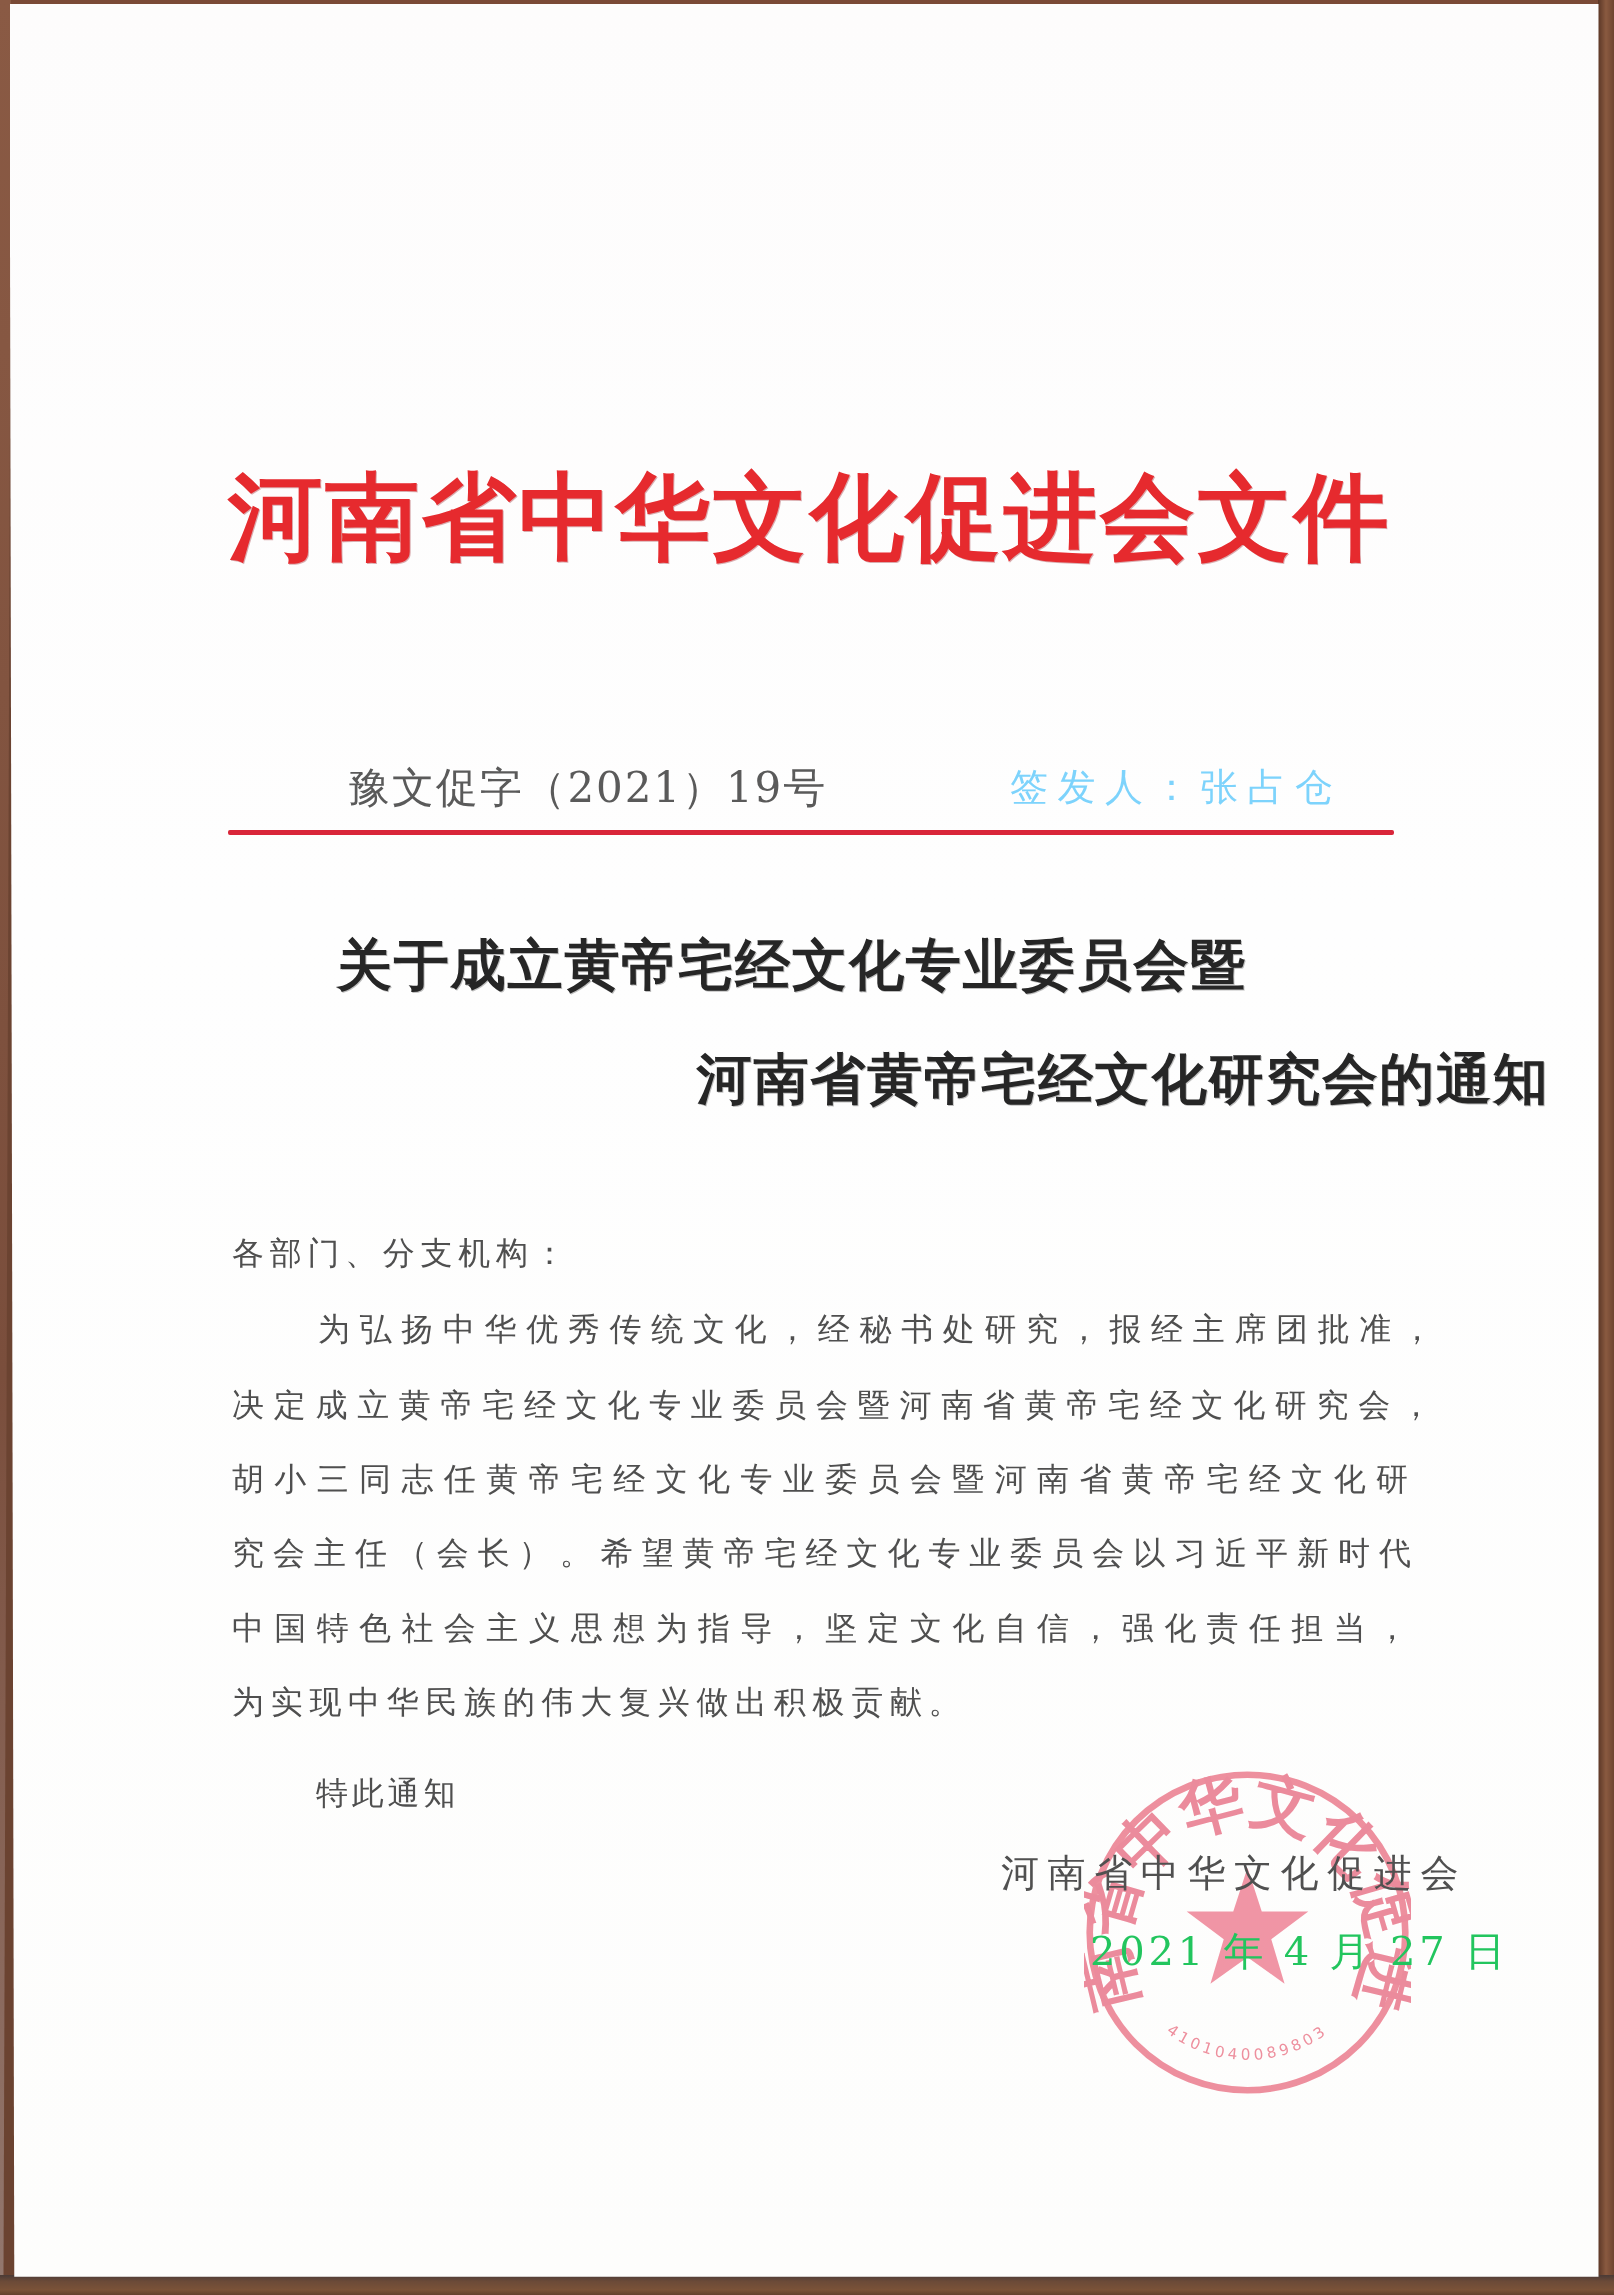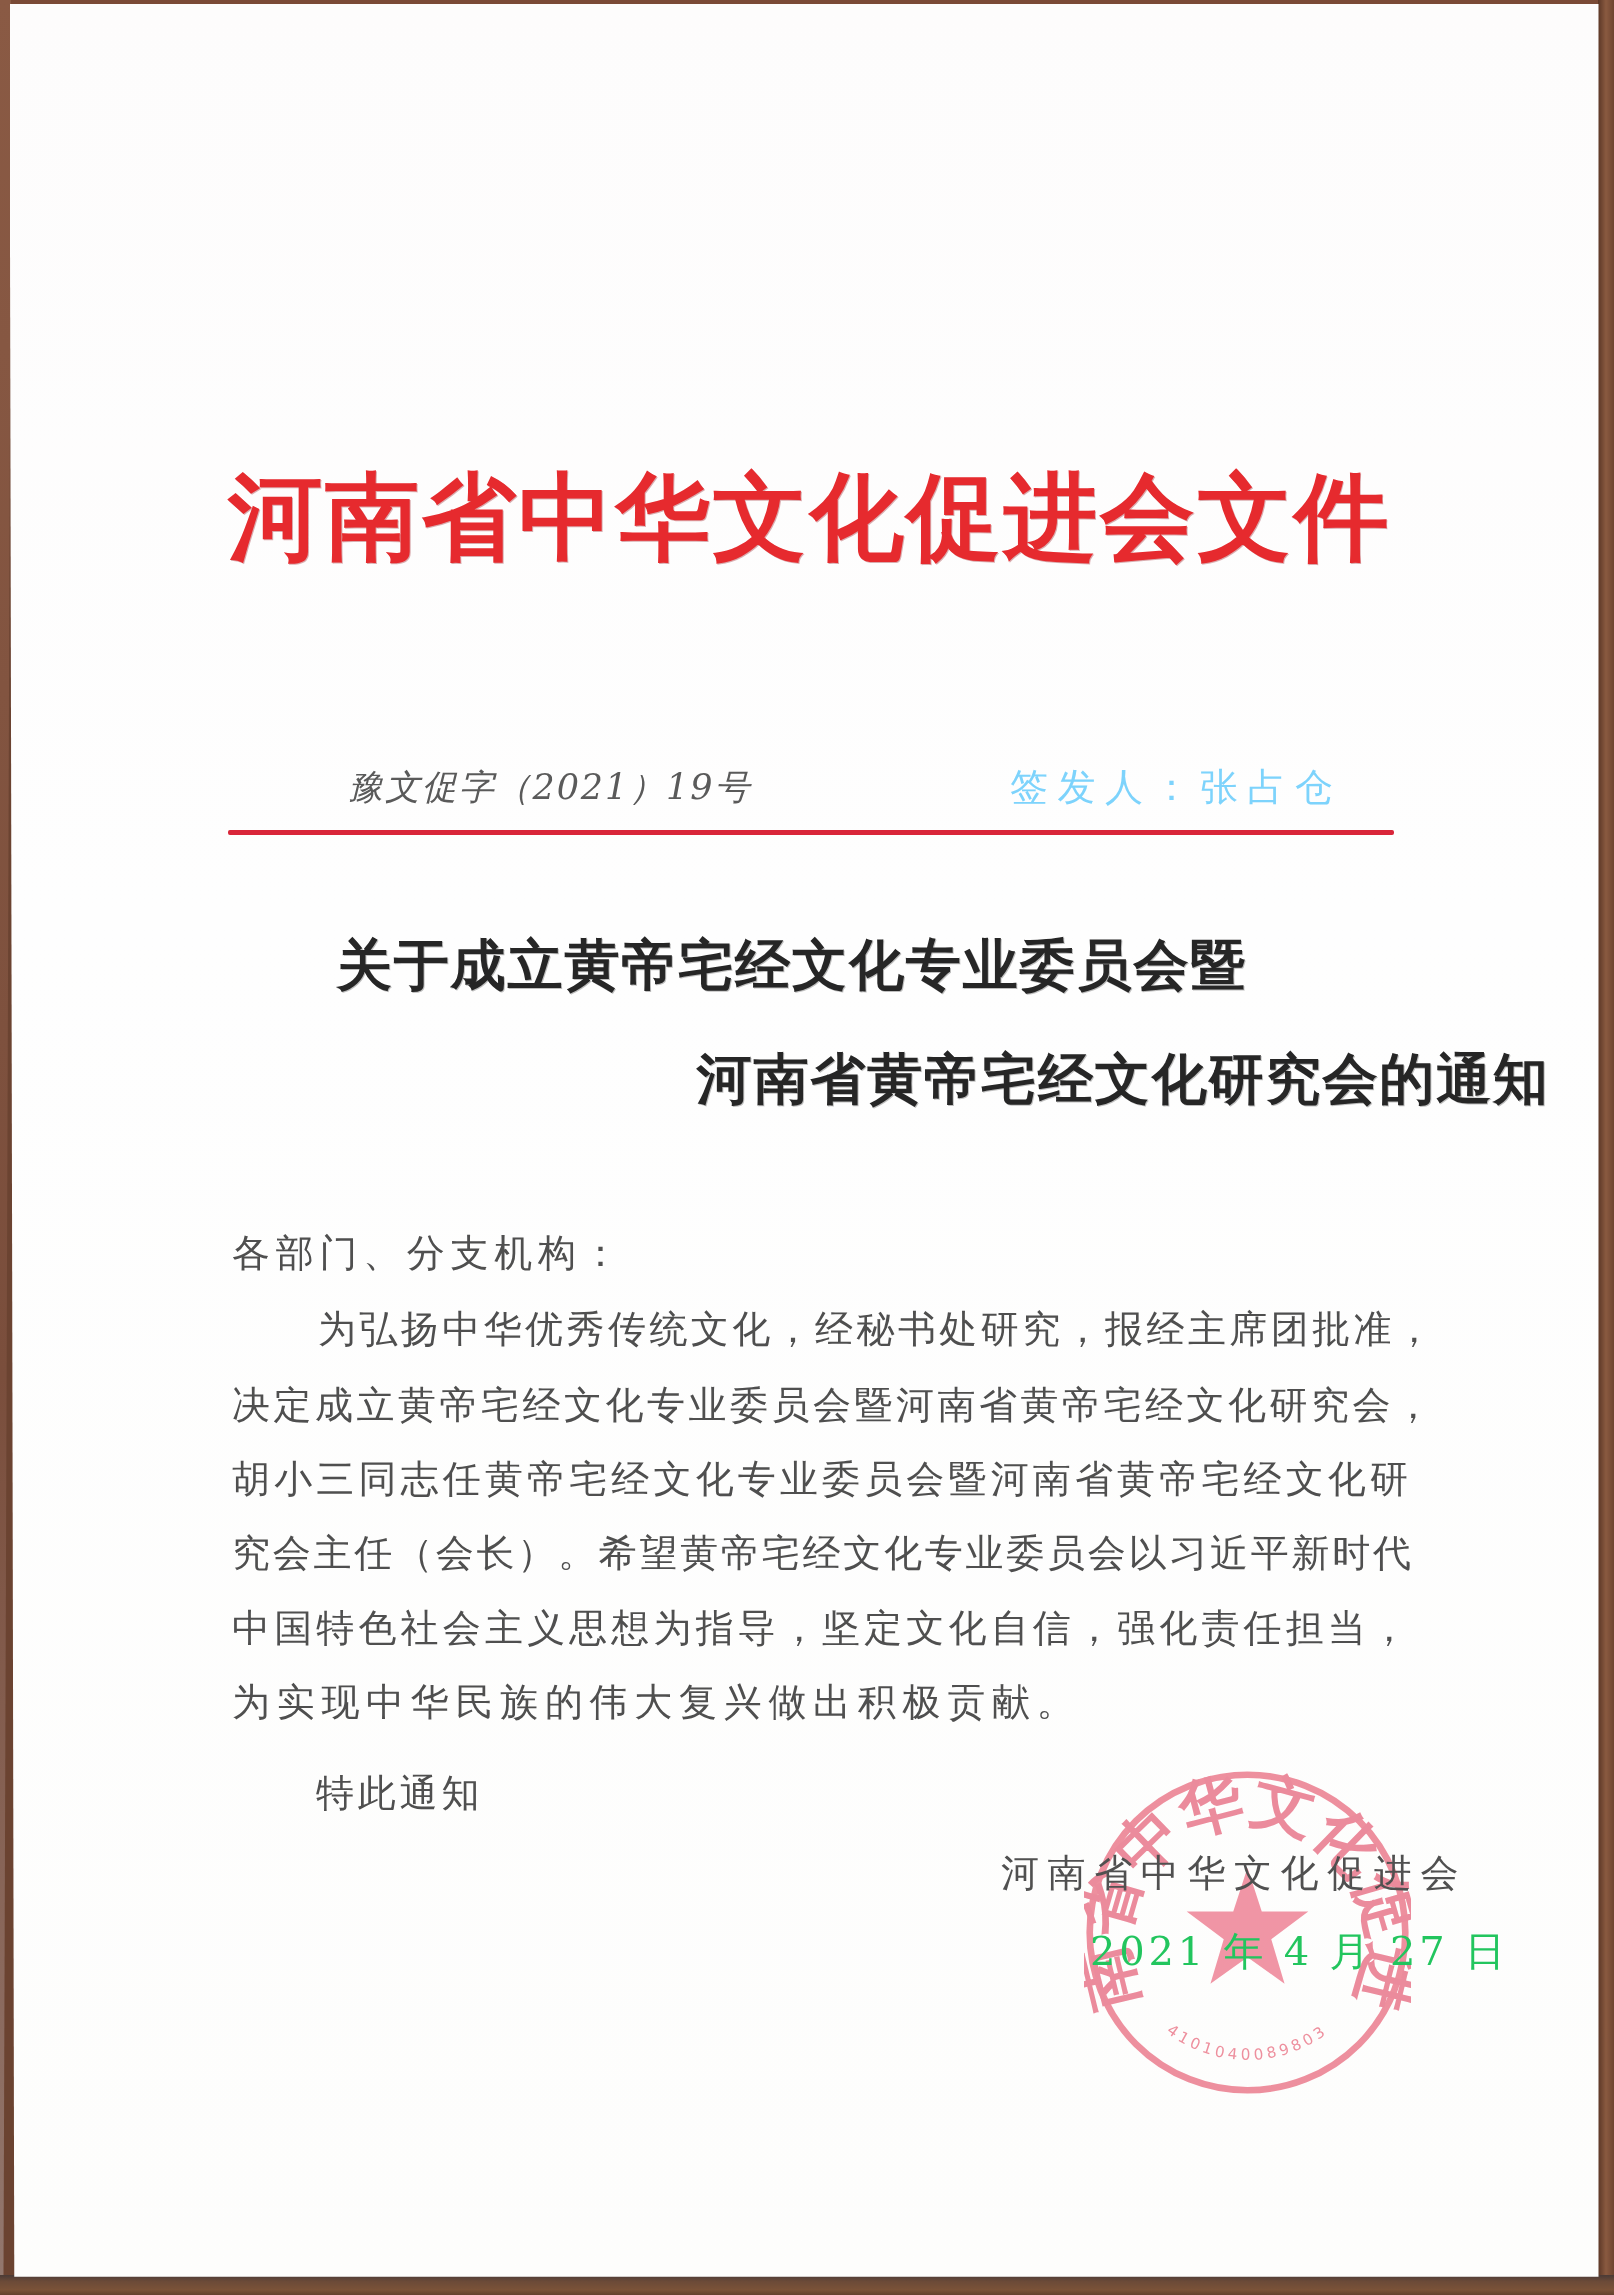--- a/index.html
+++ b/index.html
@@ -27,23 +27,22 @@
     position: absolute; left: 228px; top: 464px; width: 1189px; height: 105px;
     color: #e62a2e; font-size: 95px; line-height: 105px;
     font-family: "DejaVu Serif", "Liberation Serif", serif;
     font-weight: bold; letter-spacing: 2.9px; white-space: nowrap;
     text-shadow: 1px 1px 0 rgba(150,20,30,0.35);
     transform: scaleX(0.99); transform-origin: left center;
   }
 
   .docnum {
     position: absolute; left: 348px; top: 761px; height: 53px;
-    color: #5a5a5a; font-size: 35px; line-height: 53px; white-space: nowrap;
+    color: #5a5a5a; font-size: 42px; line-height: 53px; white-space: nowrap;
     letter-spacing: 1.9px;
-    font-style: italic;
   }
   .signer {
     position: absolute; left: 1010px; top: 761px; height: 53px;
     color: #7dd3fc; font-size: 38px; line-height: 53px; white-space: nowrap;
     letter-spacing: 9.5px;
   }
   .red-rule {
     position: absolute; left: 228px; top: 830px; width: 1166px; height: 4.8px;
     background: #d9263a; border-radius: 1.9px;
   }
@@ -53,21 +52,21 @@
     color: #262626; font-size: 55px; line-height: 67px; font-weight: bold;
     font-family: "DejaVu Sans", "Liberation Sans", sans-serif;
     letter-spacing: 1.9px; white-space: nowrap;
     text-shadow: 1px 1px 0 rgba(0,0,0,0.25);
   }
   .heading.l1 { top: 932px; padding-left: 34px; box-sizing: border-box; }
   .heading.l2 { top: 1046px; padding-left: 20px; box-sizing: border-box; text-align: right; }
 
   .body-line {
     position: absolute; left: 232px; width: 1200px; height: 53px;
-    color: #4f4f4f; font-size: 38px; line-height: 53px; white-space: nowrap;
+    color: #4f4f4f; font-size: 32px; line-height: 53px; white-space: nowrap;
     text-align: justify; text-align-last: justify;
   }
   .body-line.indent { left: 318px; width: 1115px; }
   .body-line.free { text-align: left; text-align-last: left; letter-spacing: 6.7px; width: auto; }
 
   .org-sign {
     position: absolute; left: 1001px; top: 1847px; height: 53px;
     color: #505050; font-size: 38px; line-height: 53px; white-space: nowrap;
     letter-spacing: 8.6px; z-index: 3;
   }

